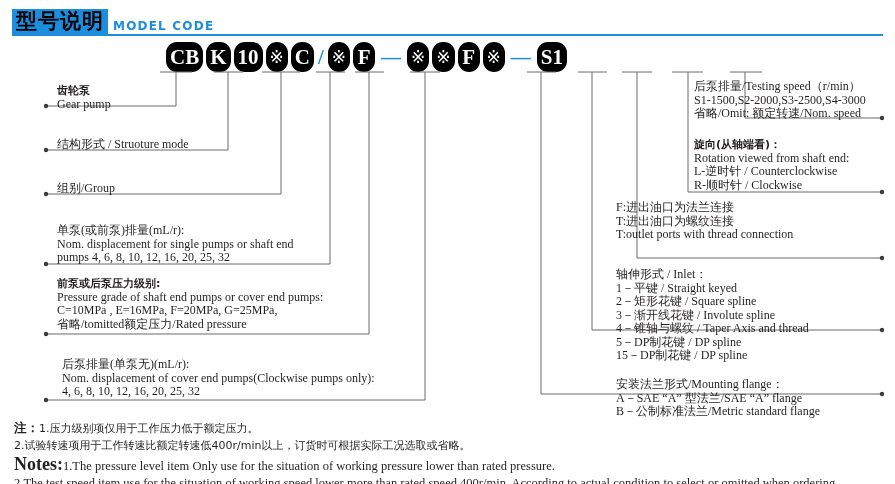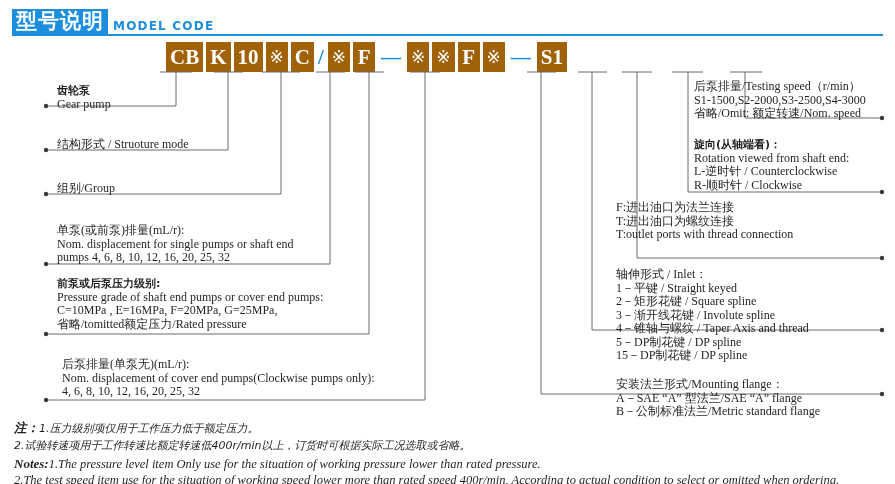--- a/index.html
+++ b/index.html
@@ -20,21 +20,21 @@
   #header {
     position: absolute;
     left: 12px;
     top: 8px;
     height: 26px;
     display: flex;
     align-items: flex-end;
   }
   #header .hdr-cn {
     background: #1b8ede;
-    color: #ffffff;
+    color: #000000;
     font-family: "DejaVu Sans", sans-serif;
     font-weight: bold;
     font-size: 21px;
     line-height: 25px;
     padding: 0 4px 0 4px;
     letter-spacing: 1px;
   }
   #header .hdr-en {
     color: #1b8ede;
     font-family: "DejaVu Sans", sans-serif;
@@ -57,32 +57,33 @@
   
   #code-row {
     position: absolute;
     left: 166px;
     top: 42px;
     height: 30px;
     display: flex;
     align-items: center;
   }
   .code-box {
-    background: #a16207;
+    background: #000000;
     color: #ffffff;
     font-family: "Liberation Serif", serif;
     font-weight: bold;
     font-size: 21px;
     line-height: 30px;
     height: 30px;
     text-align: center;
     margin-right: 3px;
     box-sizing: border-box;
     padding: 0 4px;
     min-width: 22px;
+    border-radius: 11px;
   }
   .code-box.mark {
     font-family: "DejaVu Sans", sans-serif;
     font-size: 17px;
     font-weight: normal;
   }
   .code-sep {
     color: #1b8ede;
     font-family: "Liberation Serif", serif;
     font-weight: bold;
@@ -128,30 +129,30 @@
   }
   .row { display: block; }
 
   
   #notes {
     position: absolute;
     left: 14px;
     top: 418px;
     width: 870px;
   }
-  #notes .n-line { display: block; white-space: nowrap; margin-bottom: 1px; font-style: italic; }
+  #notes .n-line { display: block; white-space: nowrap; margin-bottom: 1px; }
   #notes .lead-cn {
     font-family: "DejaVu Sans", sans-serif;
     font-weight: bold;
     font-size: 12.5px;
   }
   #notes .lead-en {
     font-family: "Liberation Serif", serif;
     font-weight: bold;
-    font-size: 13px;
+    font-size: 18px;
   }
   #notes .body-cn {
     font-family: "DejaVu Sans", sans-serif;
     font-size: 11px;
   }
   #notes .body-en {
     font-family: "Liberation Serif", serif;
     font-size: 12.5px;
   }
 </style>

